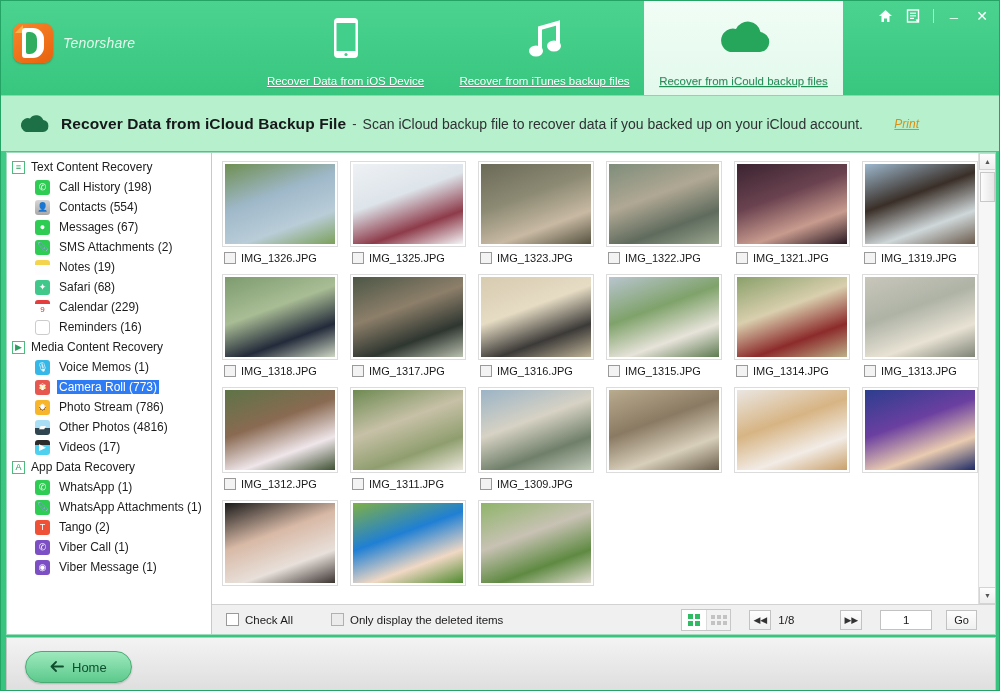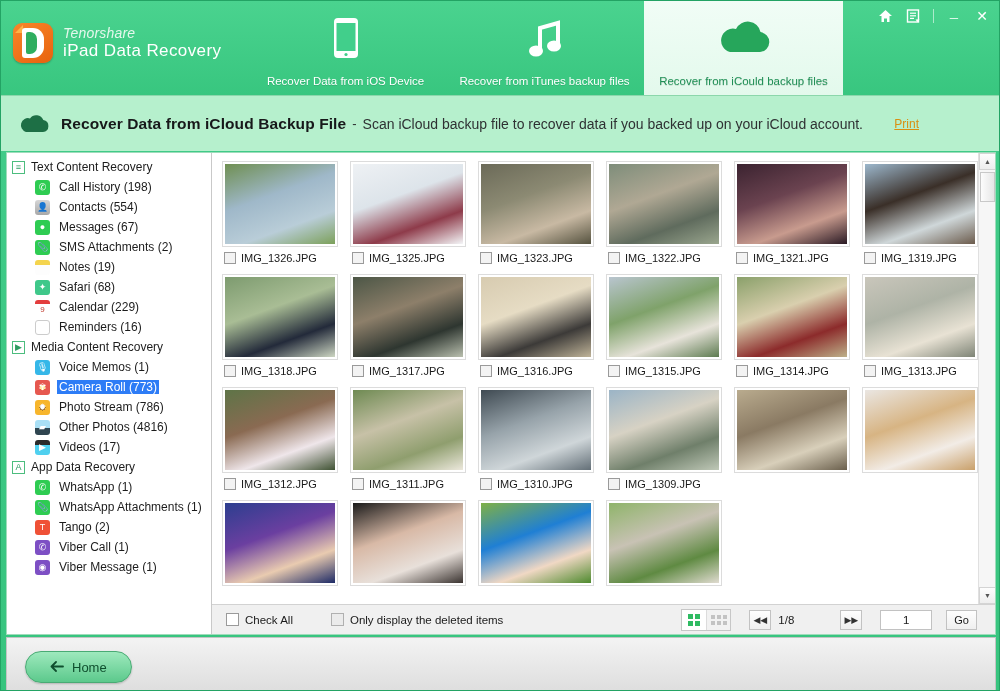--- a/index.html
+++ b/index.html
@@ -59,20 +59,21 @@
   .tabs { position: absolute; left: 245px; top: 0; height: 94px; display: flex; }
   .tab {
     width: 199px; height: 94px;
     display: flex; flex-direction: column; align-items: center; justify-content: flex-end;
     padding-bottom: 8px; cursor: pointer; position: relative;
   }
   .tab .ticon { flex: 1; display: flex; align-items: center; justify-content: center; }
   .tab .tlabel {
     font-size: 11.5px; color: #ffffff; text-align: center; white-space: nowrap;
     text-shadow: 0 1px 0 rgba(0,0,0,.12);
+    text-decoration: underline;
   }
   .tab.active { background: linear-gradient(#f1fdf6, #e3f9ec); }
   .tab.active .tlabel { color: #1f8f55; }
 
   
   .winctl {
     position: absolute; right: 6px; top: 4px;
     display: flex; align-items: center; gap: 2px; height: 22px;
   }
   .winbtn {
@@ -87,21 +88,21 @@
     background: #b6f0cd;
     border-top: 1px solid #8bd7ab;
     display: flex; align-items: center; padding: 0 18px;
   }
   .sub-cloud { margin-right: 12px; display: flex; align-items: center; }
   .sub-title { font-size: 15.5px; color: #17181a; font-weight: bold; letter-spacing: .1px; }
   .sub-dash { font-size: 13px; color: #2a2b2d; margin: 0 6px; }
   .sub-desc { font-size: 14px; color: #2f3133; }
   .print-link {
     margin-left: auto; font-size: 12px; color: #d98f12; text-decoration: underline;
-    cursor: pointer; padding-right: 64px;
+    cursor: pointer; padding-right: 64px; font-style: italic;
   }
 
   
   .mainrow {
     position: absolute; left: 5px; top: 151px; width: 990px; height: 483px;
     display: flex; background: #fff; border: 1px solid #9fdcbb;
   }
 
   
   .sidebar {
@@ -244,21 +245,20 @@
   <div class="topbar">
 
     <div class="brand">
       <div class="logo-badge">
         <div class="arrow"></div>
         <div class="dletter"></div>
         <div class="dinner"></div>
       </div>
       <div class="brand-text">
         <div class="brand-top">Tenorshare</div>
-        <div class="brand-bottom">iPad Data Recovery</div>
       </div>
     </div>
 
     <div class="tabs">
 
       <div class="tab">
         <div class="ticon">
           <svg width="26" height="42" viewBox="0 0 26 42">
             <rect x="1" y="1" width="24" height="40" rx="4" ry="4" fill="#ffffff"></rect>
             <rect x="3.5" y="6" width="19" height="28" fill="#41cf8b"></rect>
@@ -540,29 +540,20 @@
               <div class="thumb">
                 <div class="ph" style="background:linear-gradient(160deg,#6e8a52 0%,#c7c1a7 40%,#8f9e6e 72%,#ece8dc 100%);"></div>
               </div>
               <div class="caption">
                 <span class="cbox"></span>
                 <span class="fname">IMG_1311.JPG</span>
               </div>
             </div>
             <div class="cell">
               <div class="thumb">
-                <div class="ph" style="background:linear-gradient(160deg,#3f4a52 0%,#97a3aa 40%,#cfd6d9 72%,#636f77 100%);"></div>
-              </div>
-              <div class="caption">
-                <span class="cbox"></span>
-                <span class="fname">IMG_1310.JPG</span>
-              </div>
-            </div>
-            <div class="cell">
-              <div class="thumb">
                 <div class="ph" style="background:linear-gradient(160deg,#9bb4c6 0%,#d7d2c4 40%,#6f7f6a 72%,#bfc8b7 100%);"></div>
               </div>
               <div class="caption">
                 <span class="cbox"></span>
                 <span class="fname">IMG_1309.JPG</span>
               </div>
             </div>
             <div class="cell">
               <div class="thumb">
                 <div class="ph" style="background:linear-gradient(160deg,#b9ab8e 0%,#8a7a63 40%,#d8cfba 72%,#6a5f4c 100%);"></div>

